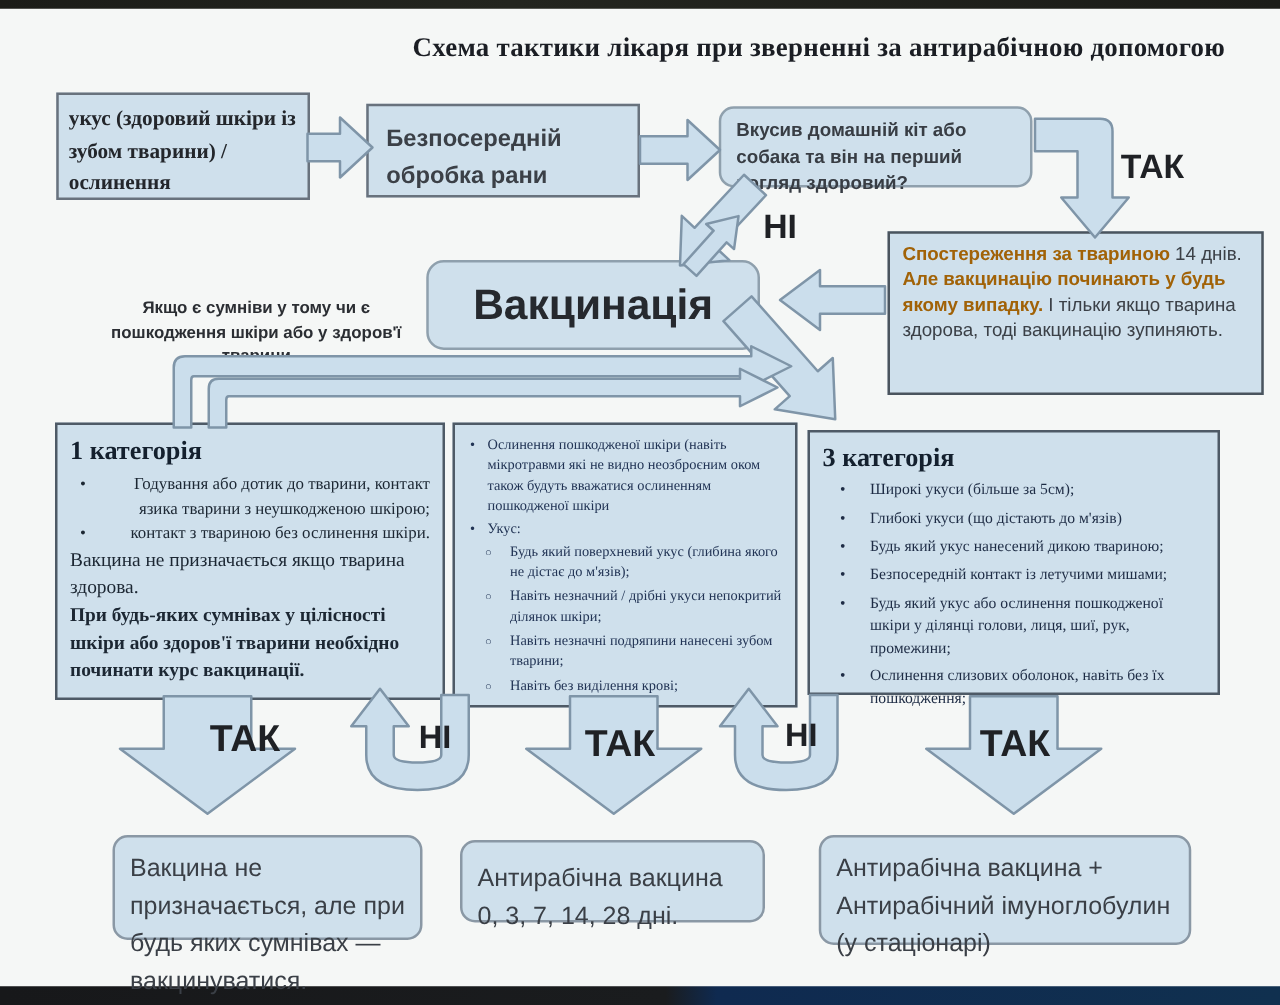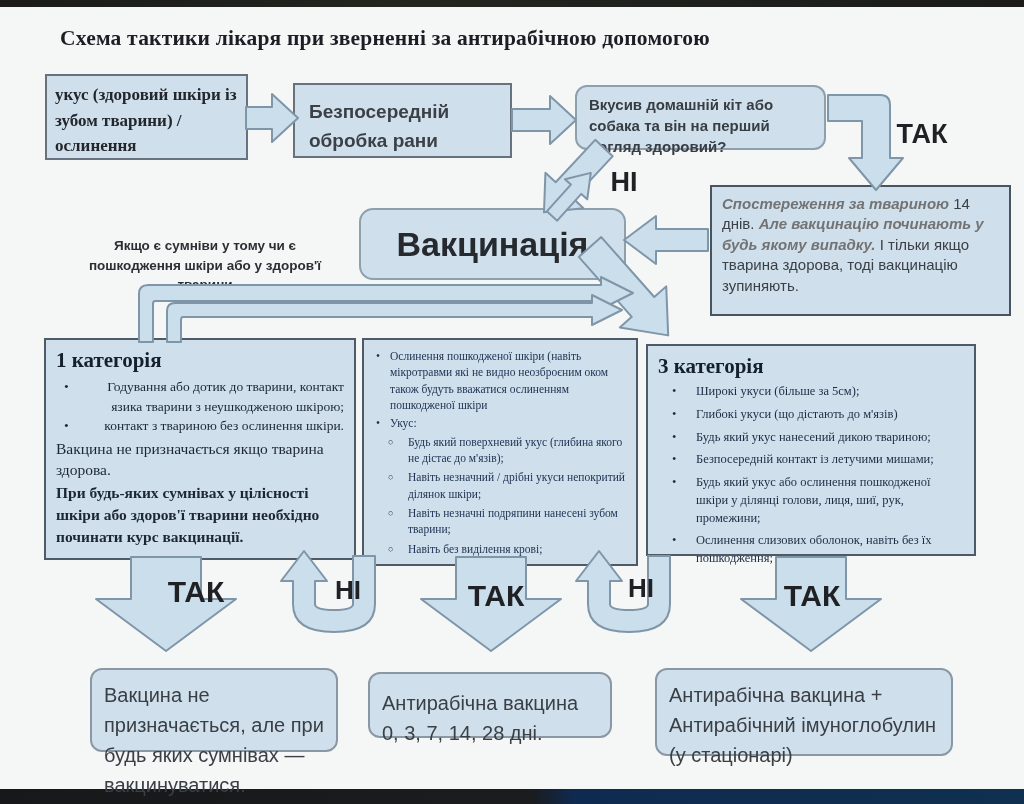--- a/index.html
+++ b/index.html
@@ -7,39 +7,39 @@
     position:relative;width:1024px;height:804px;overflow:hidden;
     background:#f5f7f6;
     font-family:"Liberation Sans",sans-serif;
   }
   .bar{position:absolute;left:0;width:1024px;}
   #topbar{top:0;height:7px;background:linear-gradient(90deg,#1b1c18 0%,#23251f 40%,#1b1c18 100%);}
   #botbar{top:789px;height:15px;background:linear-gradient(90deg,#17181a 0%,#1a1c1e 52%,#0f2a50 56%,#10304f 100%);}
   #title{
     position:absolute;left:60px;top:26px;width:920px;
     font-family:"Liberation Serif",serif;font-weight:bold;font-size:21.5px;
-    color:#1b1e24;letter-spacing:.2px;
+    color:#1b1e24;letter-spacing:.2px;text-align:right;
   }
   .box{position:absolute;background:#cfe0ec;box-sizing:border-box;color:#23262b;}
   .sq{border:2px solid #68727d;}
   .rd{border:2.5px solid #8fa0ad;border-radius:10px;}
   .sans{font-family:"Liberation Sans",sans-serif;}
 
   #bite-box{left:45px;top:74px;width:203px;height:86px;padding:6px 8px;
     font-family:"Liberation Serif",serif;font-weight:bold;font-size:17px;line-height:1.5;}
   #wound-box{left:293px;top:83px;width:219px;height:75px;padding:12px 14px;
     font-weight:bold;font-size:19px;line-height:1.55;color:#3b4047;}
   #question-box{left:575px;top:85px;width:251px;height:65px;padding:7px 12px;
     font-weight:600;font-size:15px;line-height:1.4;color:#383d44;border-radius:12px;}
   #observation-box{left:710px;top:185px;width:301px;height:131px;padding:7px 10px;
     font-size:15px;line-height:1.36;color:#3b4047;border:2px solid #4a545e;}
-  #observation-box b{color:#737373;font-style:italic;}
+  #observation-box b{color:#a16207;}
   #doubts-note{position:absolute;left:72px;top:236px;width:266px;text-align:center;
     font-size:13.5px;font-weight:600;line-height:1.45;color:#2b2e33;}
-  #vaccination-box{left:359px;top:208px;width:267px;height:72px;border-radius:14px;
+  #vaccination-box{left:341px;top:208px;width:267px;height:72px;border-radius:14px;
     display:flex;align-items:center;justify-content:center;
     font-weight:bold;font-size:34px;color:#26292e;}
 
   .cat{border:2px solid #4e5a66;font-family:"Liberation Serif",serif;color:#1c2733;}
   .cat h2{margin:0 0 4px 0;font-size:21px;font-weight:bold;color:#14202e;}
   #cat1{left:44px;top:338px;width:312px;height:222px;padding:8px 10px;}
   #cat2{left:362px;top:338px;width:276px;height:228px;padding:8px 10px;color:#223455;}
   #cat3{left:646px;top:344px;width:330px;height:212px;padding:8px 10px;color:#1e2c45;}
   .blts{margin:0;padding:0;list-style:none;}
   .blts li{position:relative;padding-left:30px;}

